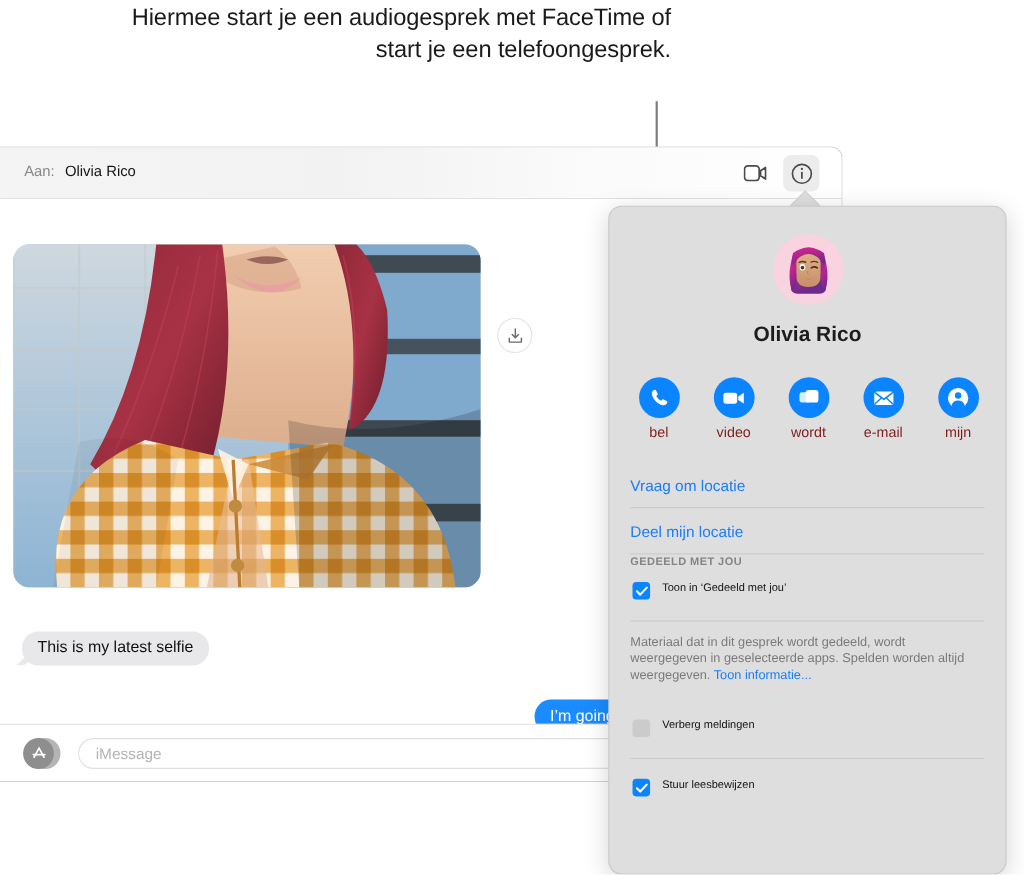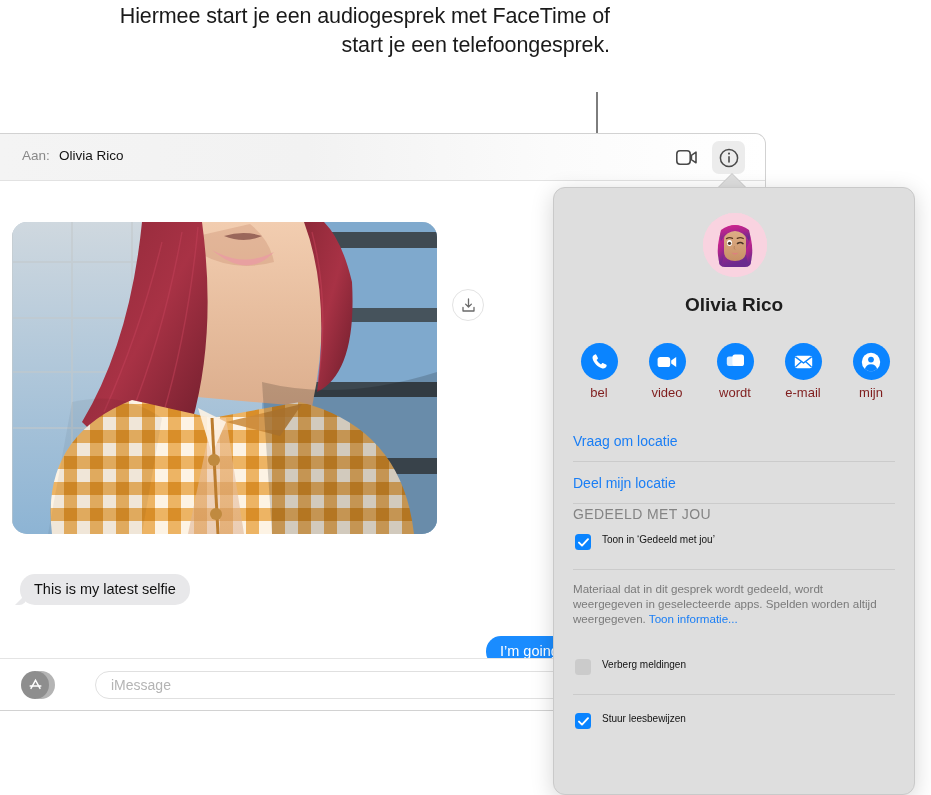--- a/index.html
+++ b/index.html
@@ -116,21 +116,21 @@
     white-space: nowrap;
   }
 
   
   .composer {
     position: absolute;
     left: 0; bottom: 0;
     width: 100%; height: 52px;
     background: #ffffff;
     border-top: 1px solid #e4e4e4;
-    display: flex; align-items: center; gap: 24px;
+    display: flex; align-items: center;
   }
   .appstore-wrap {
     position: relative; margin-left: 21px;
     width: 36px; height: 28px;
   }
   .appstore-stack {
     position: absolute; left: 6px; top: 0;
     width: 28px; height: 28px; border-radius: 50%;
     background: #b4b4b4;
   }
@@ -203,22 +203,23 @@
   .plist { position: absolute; left: 0; top: 232px; width: 100%; }
   .prow {
     padding: 13px 19px 12px 19px;
     font-size: 14px; color: #1a7ef5;
   }
   .prow.dense { padding-bottom: 6px; }
   .pdiv { height: 1px; background: #cbcbcb; margin: 0 19px; }
 
   .section-head {
     padding: 2px 19px 6px 19px;
-    font-size: 14px; color: #848484;
+    font-size: 10px; color: #848484;
     letter-spacing: 0.4px;
+    font-weight: bold;
   }
   .checkrow {
     display: flex; 
     padding: 6px 19px 7px 21px;
     font-size: 10px; color: #121212;
   }
   .cbox {
     width: 16px; height: 16px;
     border-radius: 3.5px;
     margin-right: 11px;

